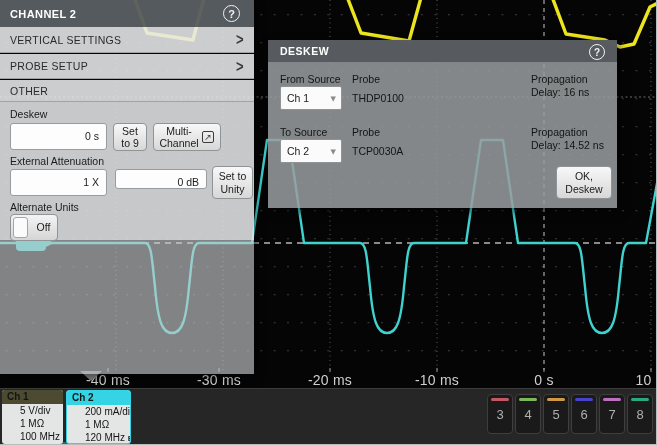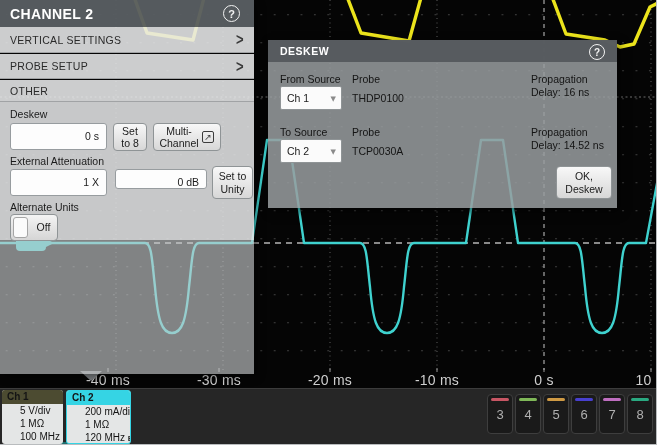--- a/index.html
+++ b/index.html
@@ -15,21 +15,21 @@
   .tick-label { position:absolute; top:372px; width:60px; margin-left:-30px; text-align:center;
                 font-size:14px; color:#cfcfcf; letter-spacing:.2px; }
   #trig-marker { position:absolute; left:80px; top:371px; width:0; height:0;
                  border-left:11px solid transparent; border-right:11px solid transparent;
                  border-top:10px solid #7d8184; }
 
   
   #panel { position:absolute; left:0; top:0; width:254px; height:374px;
            box-shadow:3px 3px 8px rgba(0,0,0,.45); }
   #panel-header { position:absolute; left:0; top:0; width:100%; height:27px;
-                  background:rgba(88,94,98,.96); color:#fff; font-size:14px; font-weight:700;
+                  background:rgba(88,94,98,.96); color:#fff; font-size:11px; font-weight:700;
                   letter-spacing:.4px; display:flex; align-items:center; padding:0 10px; }
   .help-icon { position:absolute; width:17px; height:17px; border:1.4px solid #f2f2f2; border-radius:50%;
                color:#f2f2f2; font-size:11px; font-weight:700; display:flex; align-items:center;
                justify-content:center; }
   #panel-help { right:14px; top:5px; }
   .acc-row { position:absolute; left:0; width:100%; background:rgba(232,233,234,.88);
              color:#2a2a2a; font-size:10.5px; letter-spacing:.3px; display:flex; align-items:center;
              padding:0 10px; border-bottom:1px solid rgba(150,153,155,.8); }
   .chevron { position:absolute; right:10px; font-weight:700; font-size:13px; color:#3a3a3a;
              transform:scaleY(1.25); }
@@ -166,21 +166,21 @@
     <div class="acc-row" style="top:80px;height:22px">
       <span>OTHER</span>
     </div>
 
     <div id="panel-body"></div>
     <div id="panel-rest"></div>
 
     <span class="ctl-label" style="left:10px;top:108px">Deskew</span>
     <div class="field" style="left:10px;top:123px;width:97px;height:27px">0 s</div>
     <div class="btn" style="left:113px;top:123px;width:34px;height:28px">Set
-to 8</div>
+to 9</div>
     <div class="btn" style="left:153px;top:123px;width:68px;height:28px;padding-right:16px">
       <span>Multi-
 Channel</span>
       <span class="ext-link-icon">↗</span>
     </div>
 
     <span class="ctl-label" style="left:10px;top:155px">External Attenuation</span>
     <div class="field" style="left:10px;top:169px;width:97px;height:27px">1 X</div>
     <div class="field" style="left:115px;top:169px;width:92px;height:20px">0 dB</div>
     <div class="btn" style="left:212px;top:166px;width:41px;height:33px">Set to

